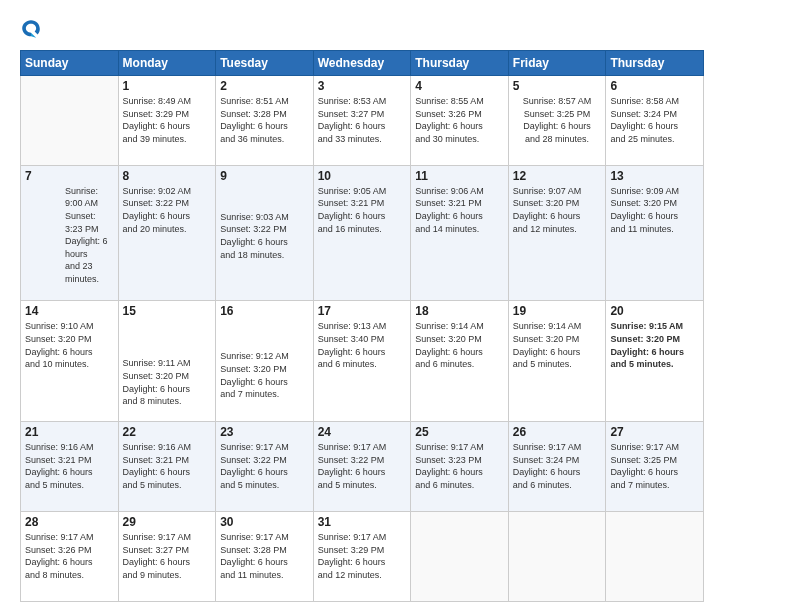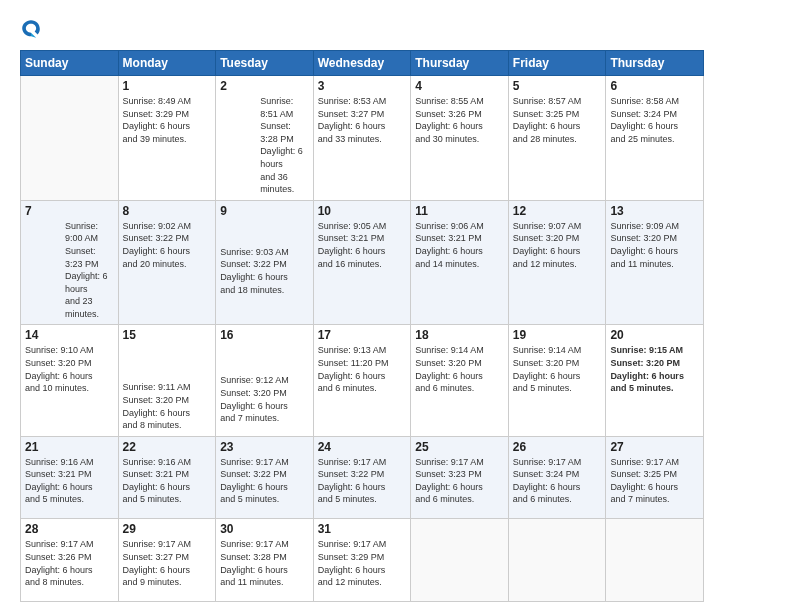--- a/index.html
+++ b/index.html
@@ -133,42 +133,42 @@
           <td class="empty-cell"></td>
           <td>
             <span class="day-number">1</span>
             <div class="cell-info" style="white-space: pre-line;">Sunrise: 8:49 AM
 Sunset: 3:29 PM
 Daylight: 6 hours
 and 39 minutes.</div>
           </td>
           <td>
             <span class="day-number">2</span>
-            <div class="cell-info" style="white-space: pre-line; margin-left: 40px;">Sunrise: 8:51 AM
+            <div class="cell-info" style="white-space: pre-line;">Sunrise: 8:51 AM
 Sunset: 3:28 PM
 Daylight: 6 hours
 and 36 minutes.</div>
           </td>
           <td>
             <span class="day-number">3</span>
             <div class="cell-info" style="white-space: pre-line;">Sunrise: 8:53 AM
 Sunset: 3:27 PM
 Daylight: 6 hours
 and 33 minutes.</div>
           </td>
           <td>
             <span class="day-number">4</span>
             <div class="cell-info" style="white-space: pre-line;">Sunrise: 8:55 AM
 Sunset: 3:26 PM
 Daylight: 6 hours
 and 30 minutes.</div>
           </td>
           <td>
             <span class="day-number">5</span>
-            <div class="cell-info" style="white-space: pre-line;">Sunrise: 8:57 AM
+            <div class="cell-info" style="white-space: pre-line; text-align: center;">Sunrise: 8:57 AM
 Sunset: 3:25 PM
 Daylight: 6 hours
 and 28 minutes.</div>
           </td>
           <td>
             <span class="day-number">6</span>
             <div class="cell-info" style="white-space: pre-line;">Sunrise: 8:58 AM
 Sunset: 3:24 PM
 Daylight: 6 hours
 and 25 minutes.</div>
@@ -243,21 +243,21 @@
           <td>
             <span class="day-number">16</span>
             <div class="cell-info" style="white-space: pre-line; margin-top: 32px;">Sunrise: 9:12 AM
 Sunset: 3:20 PM
 Daylight: 6 hours
 and 7 minutes.</div>
           </td>
           <td>
             <span class="day-number">17</span>
             <div class="cell-info" style="white-space: pre-line;">Sunrise: 9:13 AM
-Sunset: 11:20 PM
+Sunset: 3:40 PM
 Daylight: 6 hours
 and 6 minutes.</div>
           </td>
           <td>
             <span class="day-number">18</span>
             <div class="cell-info" style="white-space: pre-line;">Sunrise: 9:14 AM
 Sunset: 3:20 PM
 Daylight: 6 hours
 and 6 minutes.</div>
           </td>

